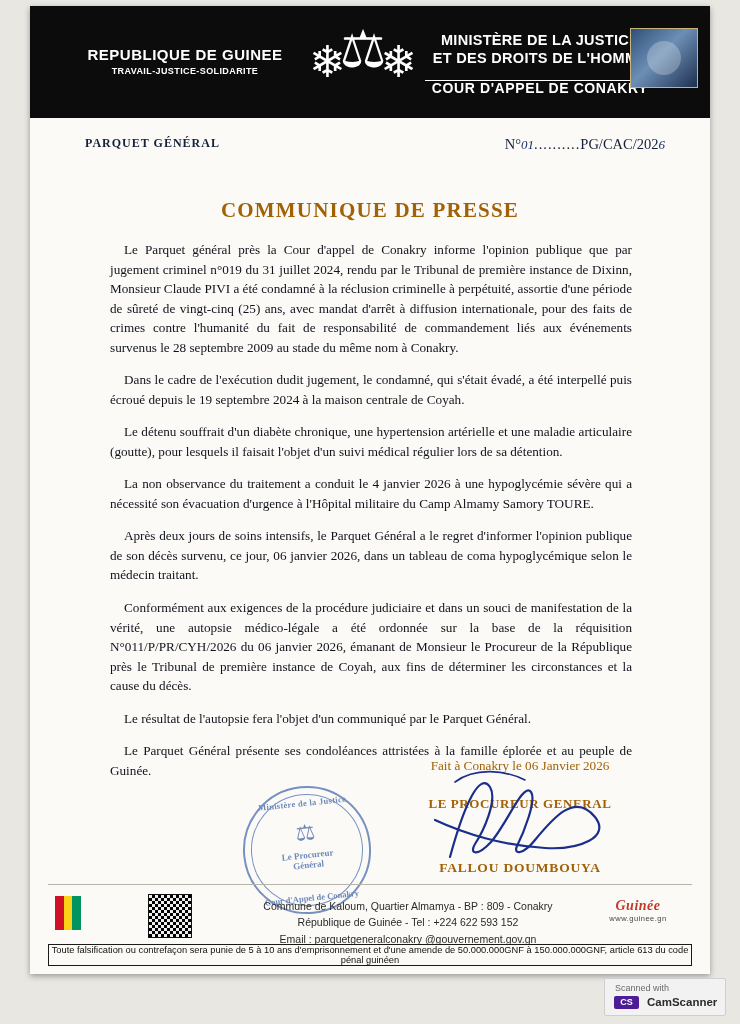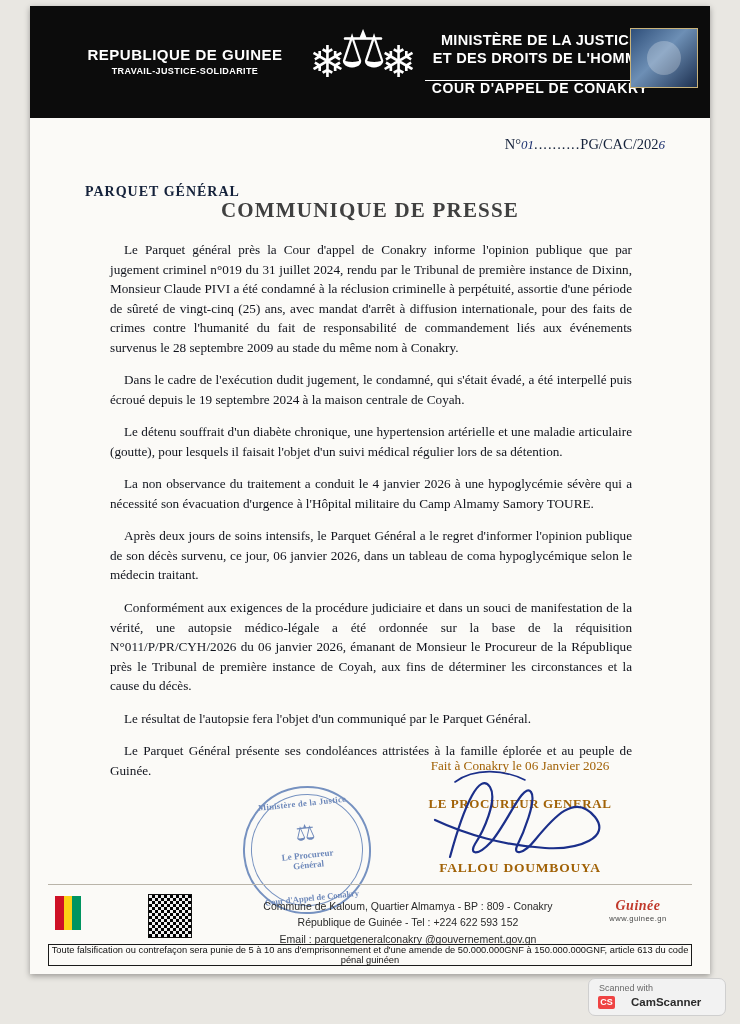--- a/index.html
+++ b/index.html
@@ -139,24 +139,23 @@
     top: 136px;
     width: 580px;
     height: 22px;
   }
   .parquet {
     position: absolute;
     left: 0;
     top: 0;
     font-family: "Liberation Serif", serif;
     font-weight: bold;
-    font-size: 14px;
+    font-size: 12px;
     letter-spacing: 1px;
     color: #14213a;
-    margin-top: 48px;
   }
   .numref {
     position: absolute;
     right: 0;
     top: 0;
     font-size: 14.5px;
     color: #14213a;
     white-space: nowrap;
   }
   .numref .hand {
@@ -171,21 +170,21 @@
   .title {
     position: absolute;
     left: 0;
     top: 198px;
     width: 740px;
     text-align: center;
     font-family: "Liberation Serif", serif;
     font-weight: bold;
     font-size: 21px;
     letter-spacing: 1.2px;
-    color: #404040;
+    color: #a16207;
   }
 
   
   .body {
     position: absolute;
     left: 110px;
     top: 240px;
     width: 522px;
     font-size: 13.2px;
     line-height: 1.48;
@@ -361,47 +360,46 @@
 
   
   .cam {
     position: absolute;
     right: 14px;
     bottom: 8px;
     width: 120px;
     height: 36px;
     background: #f2f2f2;
     border: 1px solid #cfcfcf;
-    border-radius: 7px;
+    border-radius: 2px;
     font-family: "Liberation Sans", sans-serif;
     color: #3b3b3b;
-    padding-left: 16px;
   }
   .cam .t1 {
     position: absolute;
     left: 10px;
     top: 4px;
     font-size: 9px;
     color: #6a6a6a;
   }
   .cam .t2 {
     position: absolute;
     left: 42px;
     top: 17px;
     font-size: 11.5px;
     font-weight: bold;
     color: #2b2b2b;
   }
   .cam .logo {
     position: absolute;
     left: 9px;
     top: 17px;
-    width: 17px;
+    width: 25px;
     height: 13px;
-    background: #ef4444;
+    background: #4c1d95;
     border-radius: 2px;
     color: #fff;
     font-size: 9px;
     line-height: 13px;
     text-align: center;
     font-weight: bold;
   }
 </style>
 </head>
 <body>

